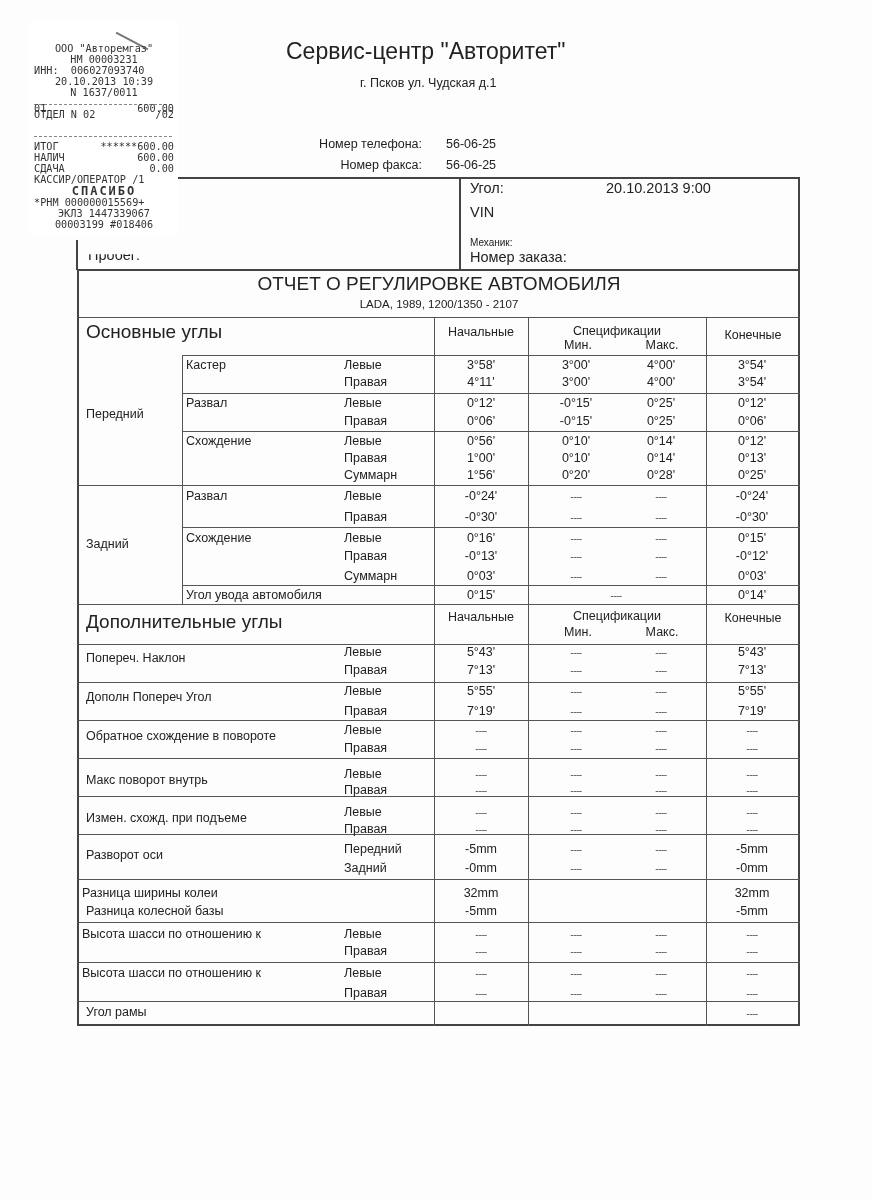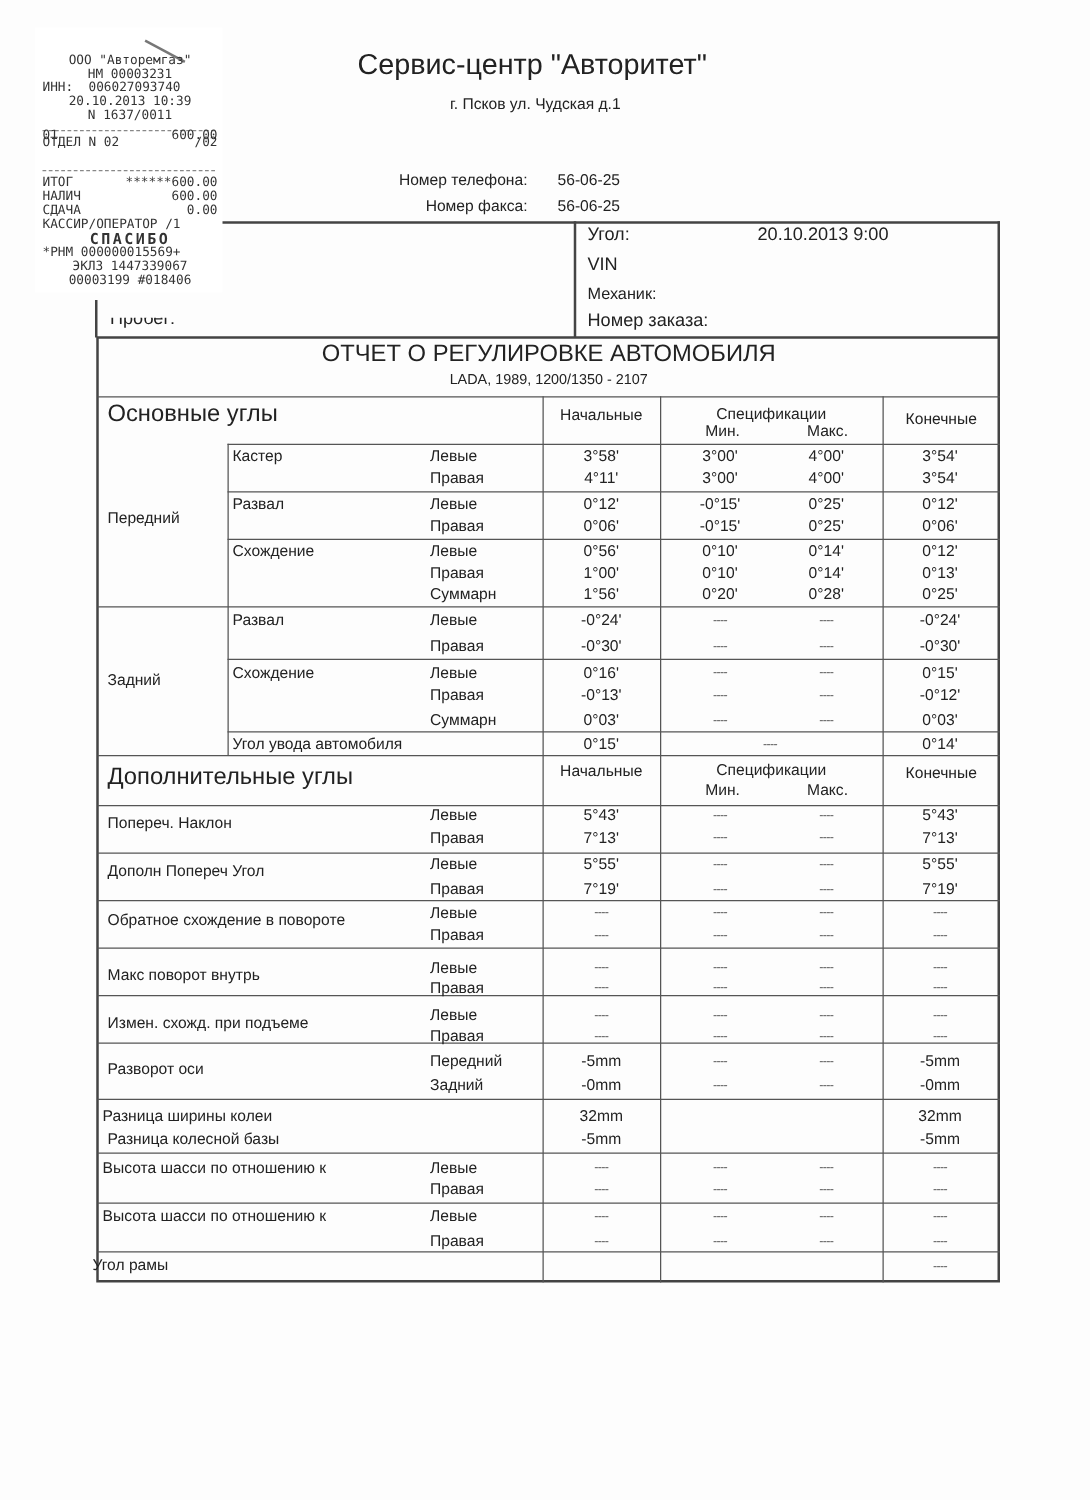--- a/index.html
+++ b/index.html
@@ -61,21 +61,21 @@
 <div class="abs contact-label" style="left:262px;top:158px">Номер факса:</div>
 <div class="abs contact-value" style="left:446px;top:158px">56-06-25</div>
 
 <div class="abs" style="left:78px;top:177px;width:722px;height:0;border-top:2px solid #444"></div>
 <div class="abs" style="left:459px;top:177px;width:0;height:93px;border-left:2px solid #444"></div>
 <div class="abs" style="left:798px;top:177px;width:0;height:93px;border-left:2px solid #444"></div>
 <div class="abs" style="left:76px;top:240px;width:0;height:30px;border-left:2px solid #444"></div>
 <div class="abs" style="left:470px;top:180px;font-size:14.5px">Угол:</div>
 <div class="abs" style="left:606px;top:180px;font-size:14.5px">20.10.2013  9:00</div>
 <div class="abs" style="left:470px;top:204px;font-size:14.5px">VIN</div>
-<div class="abs" style="left:470px;top:227px;font-size:13px">Механик:</div>
+<div class="abs" style="left:470px;top:237px;font-size:10px">Механик:</div>
 <div class="abs" style="left:470px;top:249px;font-size:14.5px">Номер заказа:</div>
 <div class="abs" style="left:88px;top:247px;font-size:14.5px;clip-path:inset(45% 0 0 0)">Пробег:</div>
 
 <div class="abs" style="left:77px;top:269px;width:723px;height:757px;border:2px solid #444;box-sizing:border-box"></div>
 
 <div class="abs report-title" style="left:78px">ОТЧЕТ О РЕГУЛИРОВКЕ АВТОМОБИЛЯ</div>
 <div class="abs report-sub" style="left:78px;top:298px">LADA, 1989, 1200/1350 - 2107</div>
 
 <div id="grid">
     <div class="abs hline" style="top: 317px; left: 78px; width: 722px;"></div>
@@ -286,14 +286,14 @@
     <div class="abs cell num dash4" style="left: 536px; top: 968px;">----</div>
     <div class="abs cell num dash4" style="left: 621px; top: 968px;">----</div>
     <div class="abs cell num dash4" style="left: 712px; top: 968px;">----</div>
     <div class="abs cell " style="left: 344px; top: 986px;">Правая</div>
     <div class="abs cell num dash4" style="left: 441px; top: 988px;">----</div>
     <div class="abs cell num dash4" style="left: 536px; top: 988px;">----</div>
     <div class="abs cell num dash4" style="left: 621px; top: 988px;">----</div>
     <div class="abs cell num dash4" style="left: 712px; top: 988px;">----</div>
   </div>
 
-<div class="abs cell" style="left:74px;top:1005px">Угол рамы</div>
+<div class="abs cell" style="left:86px;top:1005px">Угол рамы</div>
 <div class="abs cell num dash4" style="left:712px;top:1008px">----</div>
 
 </body></html>

